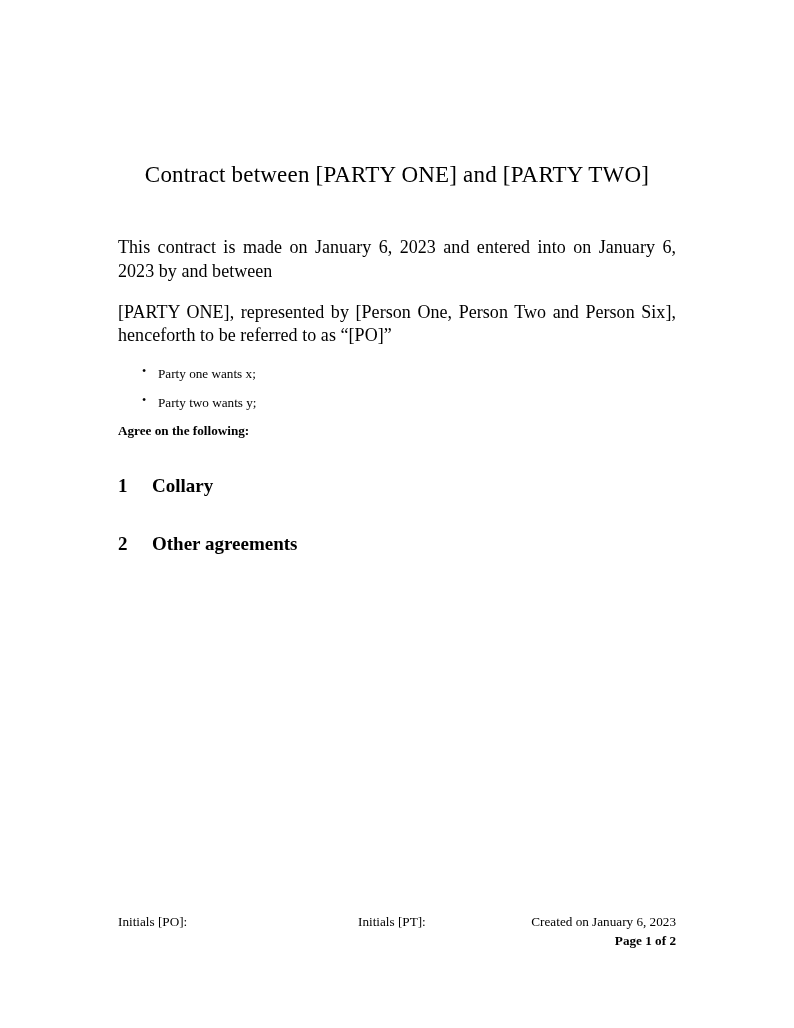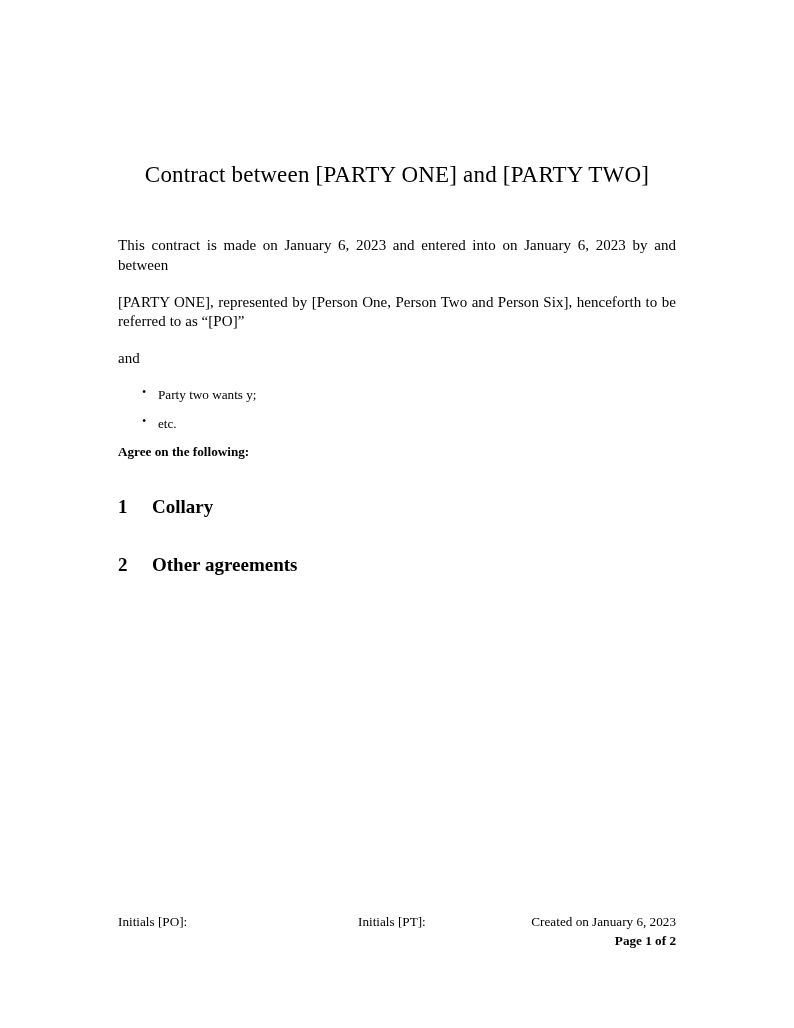--- a/index.html
+++ b/index.html
@@ -30,21 +30,21 @@
     width: 558px;
   }
   .doc-title {
     font-size: 23px;
     text-align: center;
     letter-spacing: 0.2px;
     margin: 0 0 48px 0;
     font-weight: normal;
   }
   .para {
-    font-size: 15px;
+    font-size: 18px;
     line-height: 1.32;
     text-align: justify;
     margin: 0 0 17px 0;
     letter-spacing: 0.05px;
   }
   .section-lead {
     font-size: 13.2px;
     font-weight: bold;
     margin: 0 0 10px 0;
   }
@@ -121,27 +121,26 @@
 <div class="page">
 
   <div class="content">
 
     <h1 class="doc-title">Contract between [PARTY ONE] and [PARTY TWO]</h1>
 
     <p class="para">This contract is made on January 6, 2023 and entered into on January 6, 2023 by and between</p>
 
     <p class="para">[PARTY ONE], represented by [Person One, Person Two and Person Six], henceforth to be referred to as “[PO]”</p>
 
-    <p class="para">and</p>
 
 
 
     <ul class="bullets">
+      <li>Party one wants x;</li>
       <li>Party two wants y;</li>
-      <li>etc.</li>
     </ul>
 
     <p class="section-lead">Agree on the following:</p>
 
     <div class="heading h-spaced">
       <span class="num">1</span>
       <span class="htext">Collary</span>
     </div>
 
 

